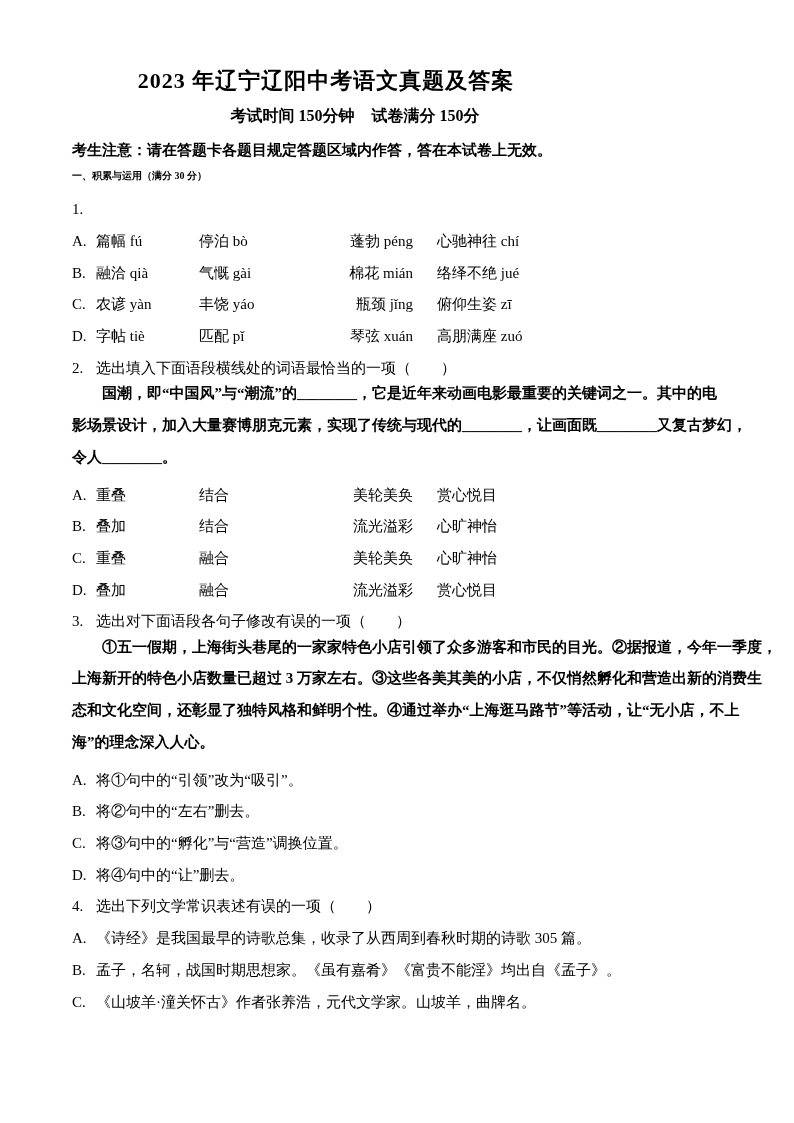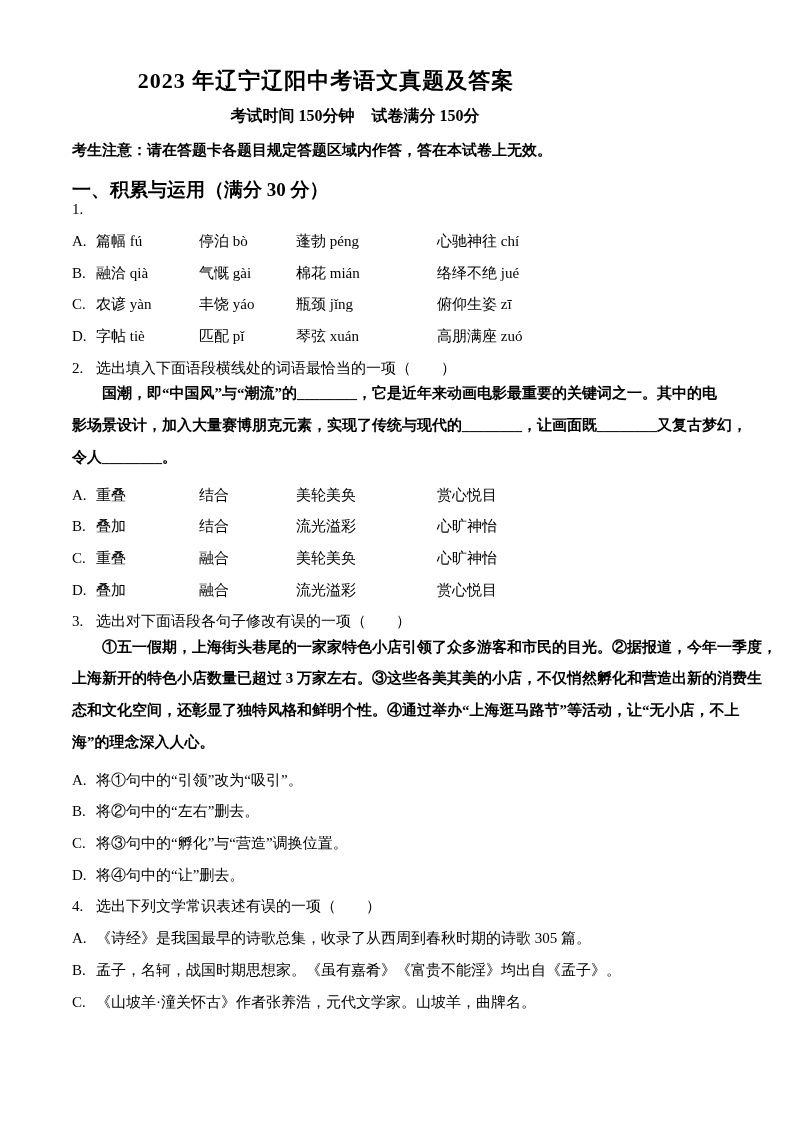--- a/index.html
+++ b/index.html
@@ -23,38 +23,38 @@
     font-size:16px;font-weight:bold;
     white-space:pre;
   }
   .subtitle .gap{display:inline-block;width:17px;}
   .notice{
     position:absolute;top:141px;left:72px;
     font-size:15px;font-weight:bold;
     white-space:pre;
   }
   .section-heading{
-    position:absolute;top:177px;left:72px;
-    font-size:19px;font-weight:bold;
+    position:absolute;top:169px;left:72px;
+    font-size:10px;font-weight:bold;
     white-space:pre;
   }
   .content{
     position:absolute;top:194px;left:72px;width:670px;
     font-size:15px;
   }
   .line{
     height:31.7px;
     display:flex;
     align-items:center;
     white-space:pre;
   }
   .qnum,.opt-label{flex:0 0 24px;}
   .c1{flex:0 0 103px;}
   .c2{flex:0 0 97px;}
-  .c3{flex:0 0 117px;}
+  .c3{flex:0 0 117px;text-align:right;}
   .c4{flex:0 0 auto;margin-left:24px;}
   .opt-text{flex:1 1 auto;}
   .passage{display:block;font-weight:bold;}
 </style>
 </head>
 <body>
 
 <div class="page">
 
   <div class="page-title">2023 年辽宁辽阳中考语文真题及答案</div>

